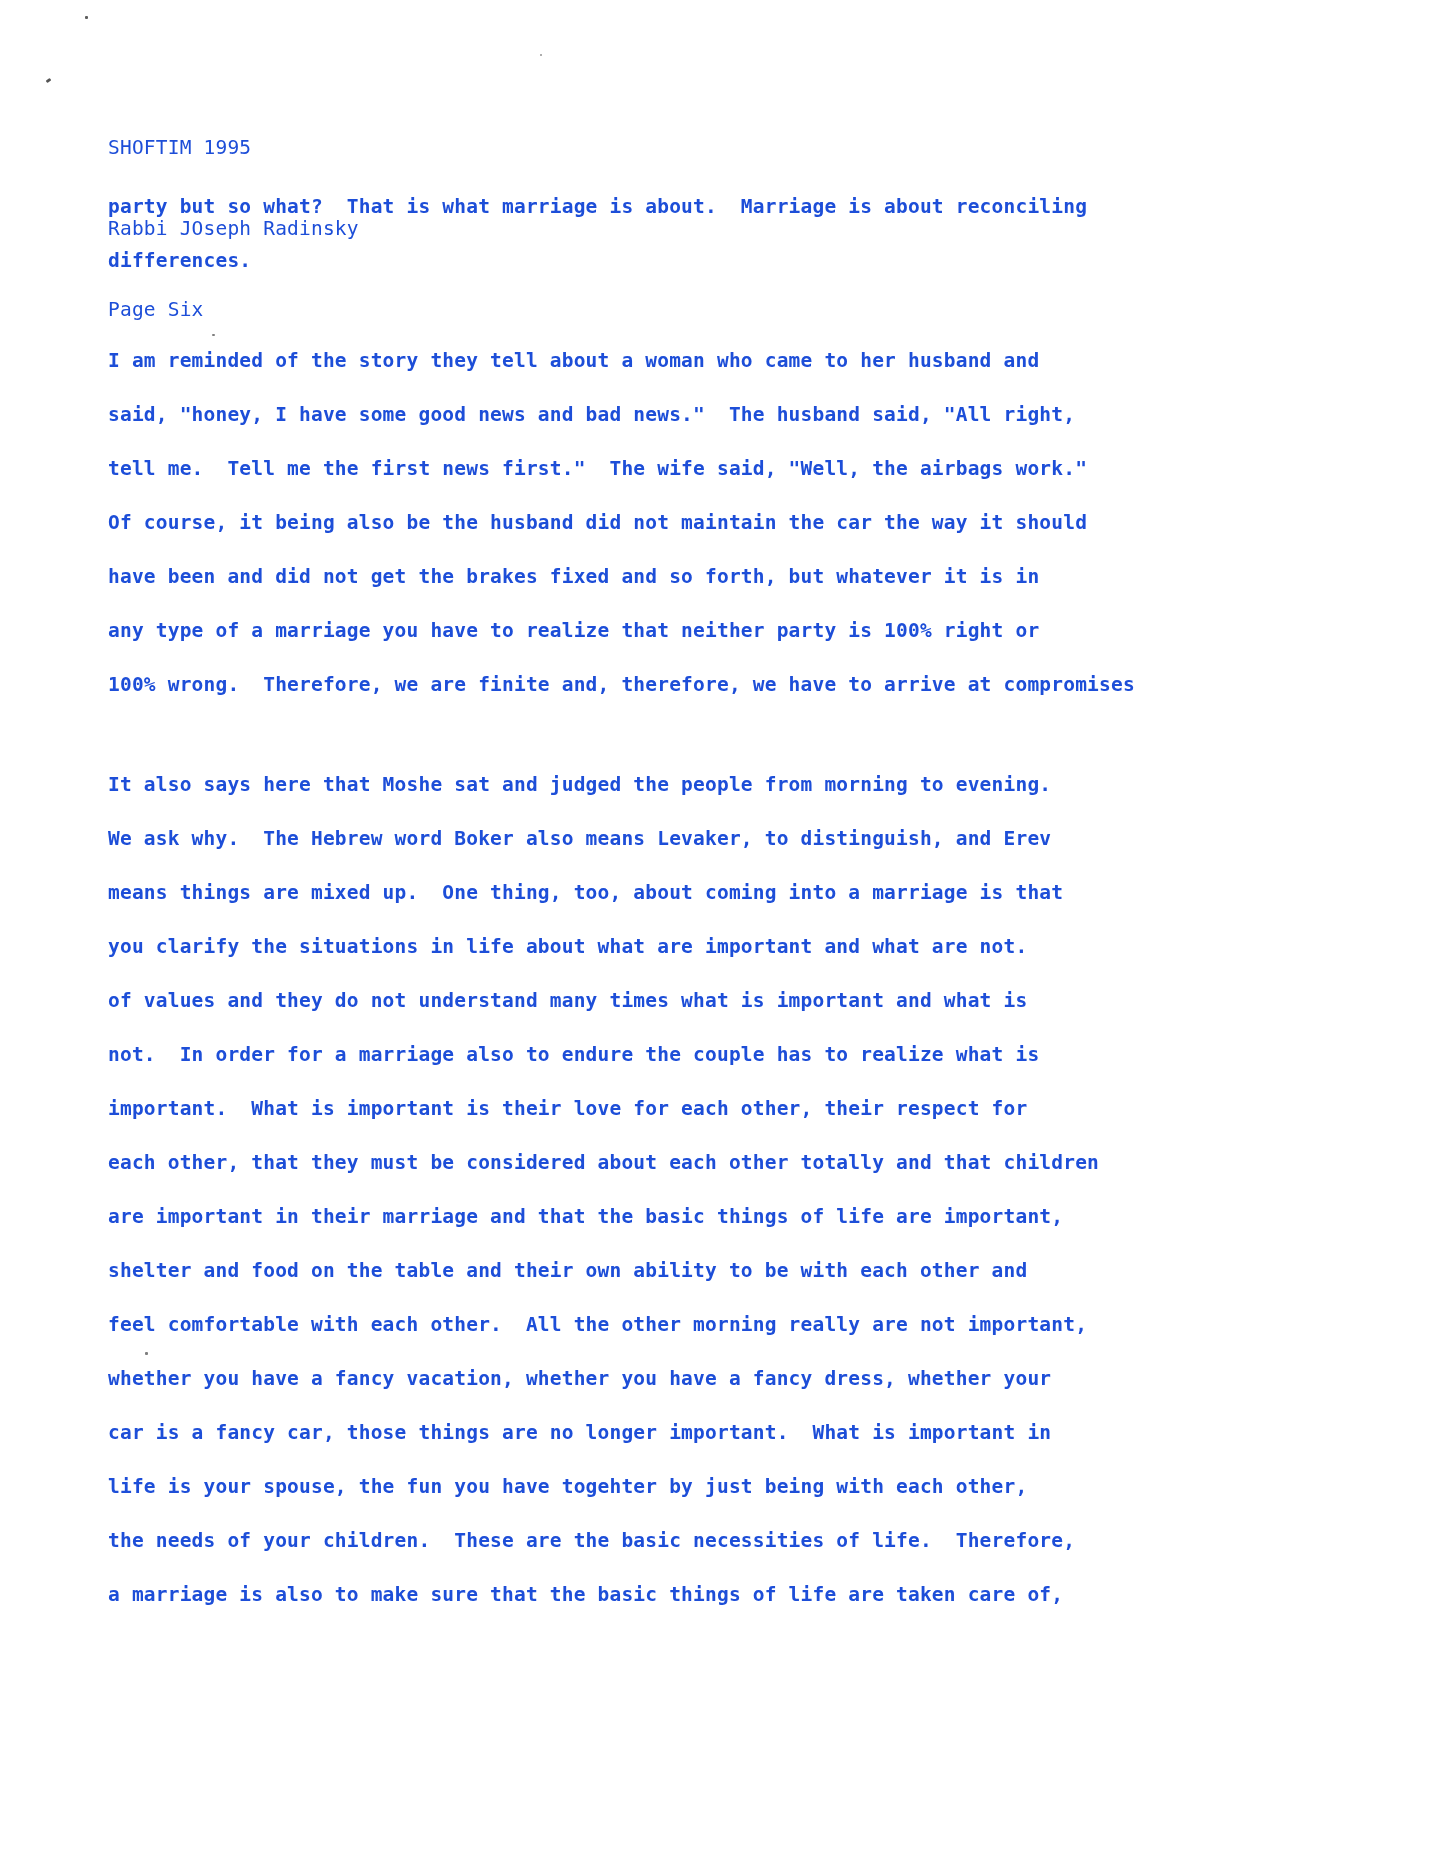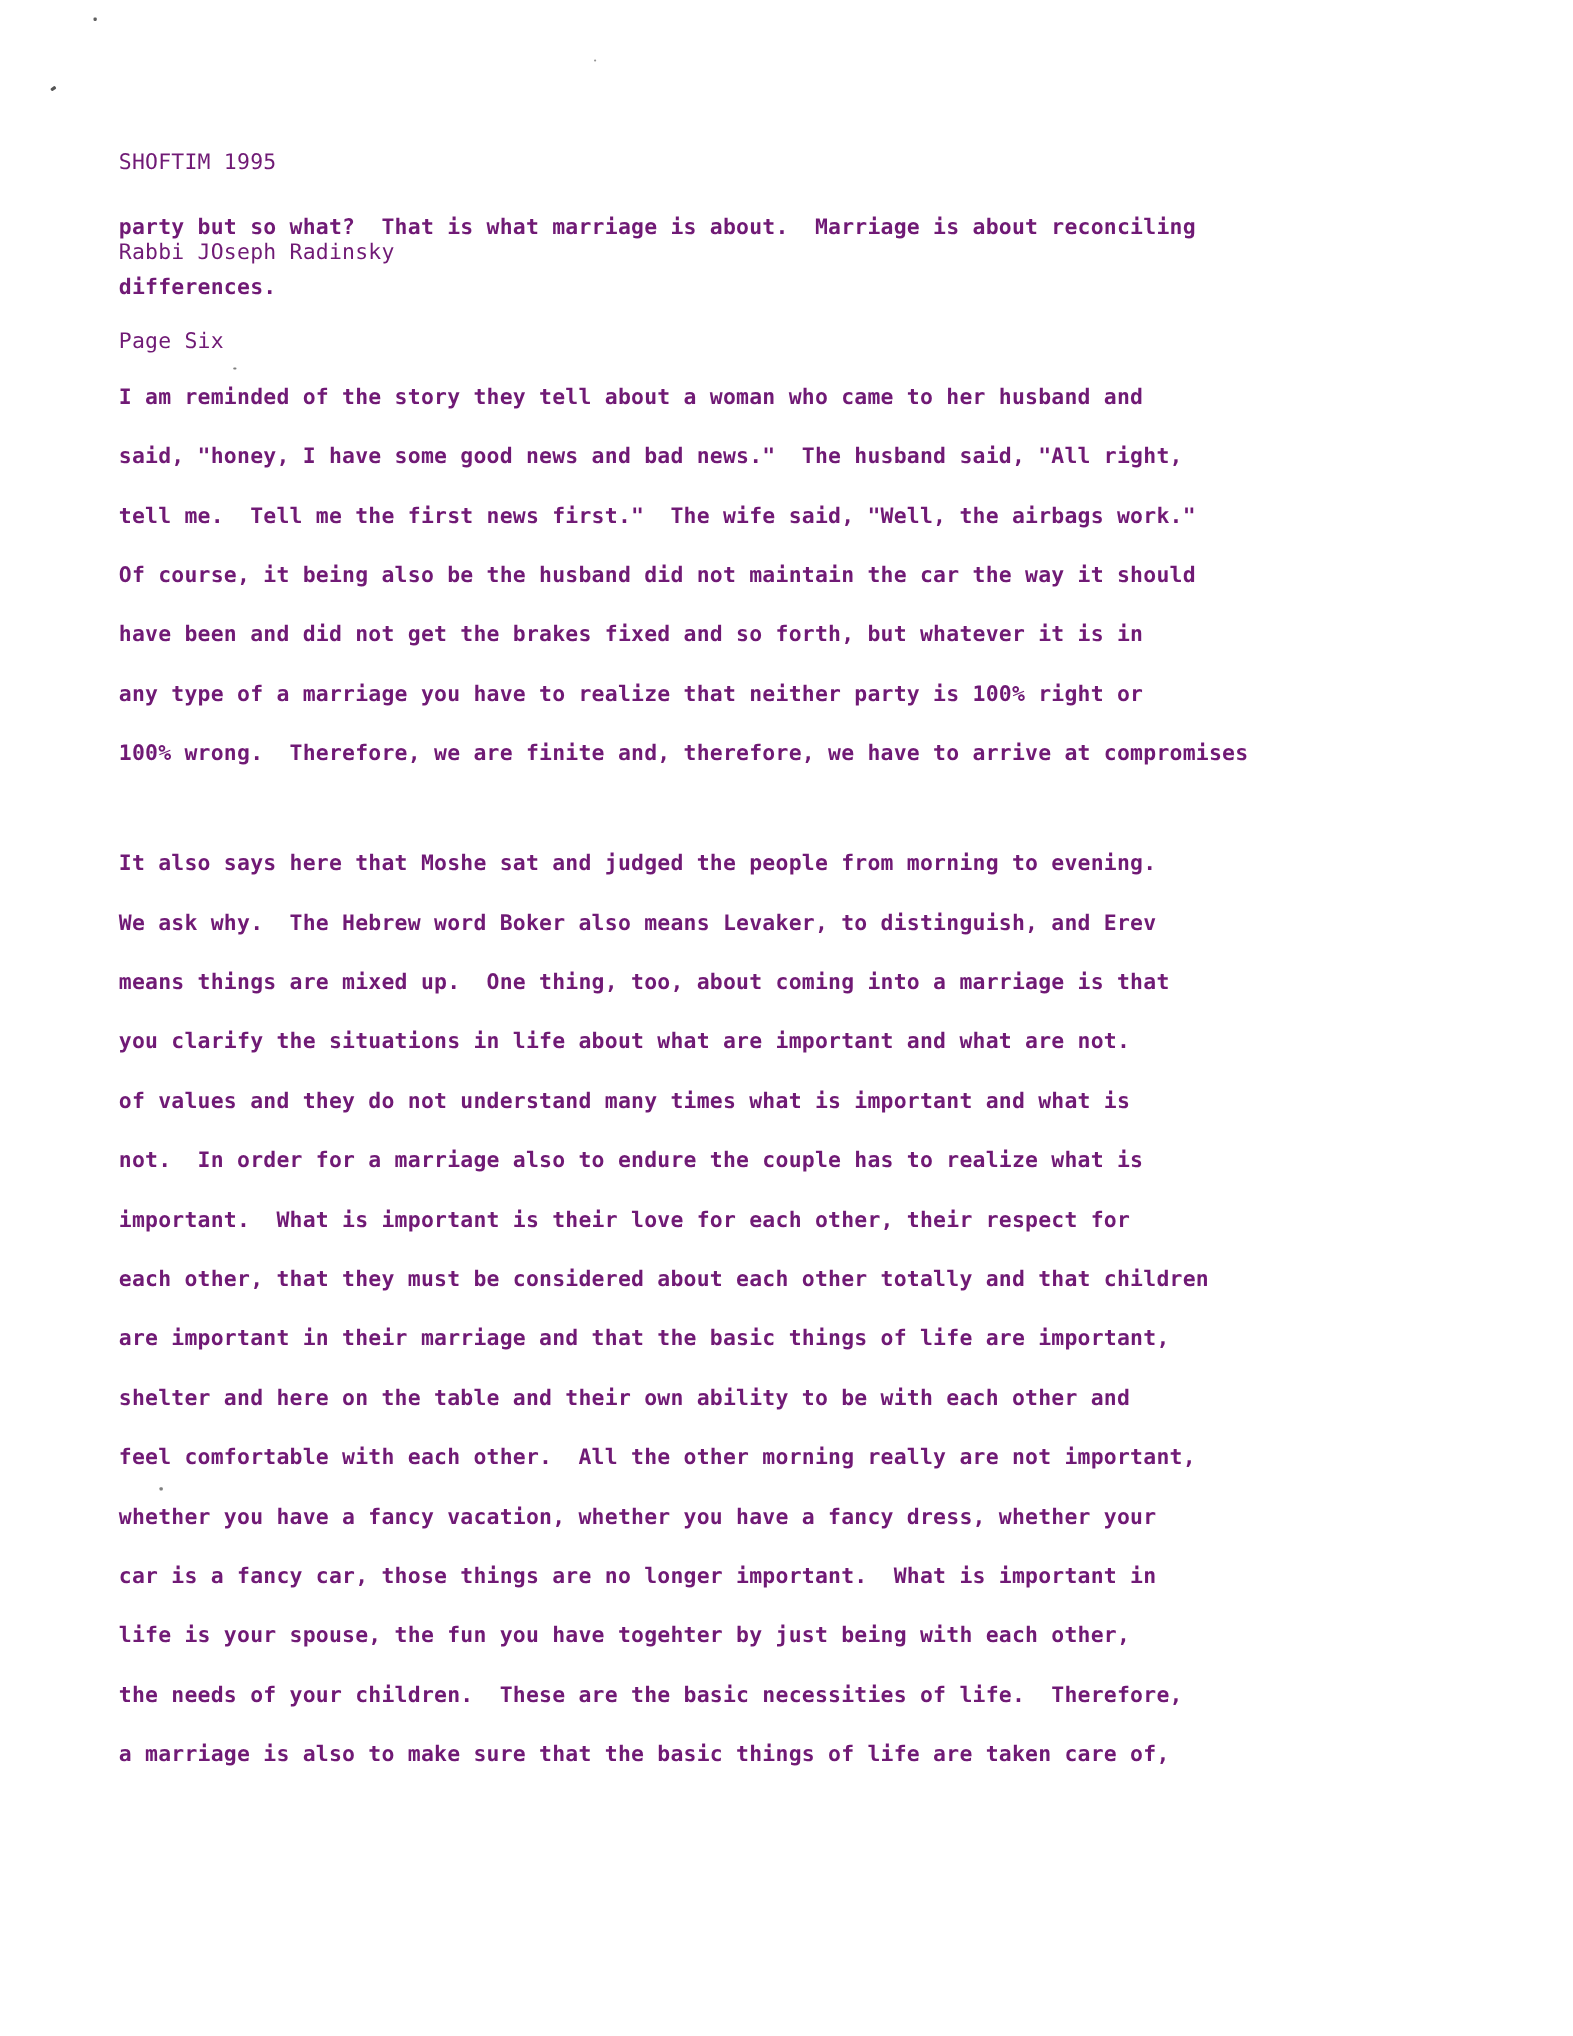--- a/index.html
+++ b/index.html
@@ -7,21 +7,21 @@
     padding: 0;
     background: #ffffff;
   }
   .page {
     position: relative;
     width: 1430px;
     height: 1851px;
     background: #ffffff;
     overflow: hidden;
     font-family: "DejaVu Sans Mono", "Liberation Mono", monospace;
-    color: #701a75;
+    color: #1d4ed8;
   }
   .header {
     position: absolute;
     left: 108px;
     top: 80px;
     font-size: 19.5px;
     line-height: 27px;
     white-space: pre;
     letter-spacing: 0.2px;
   }
@@ -89,21 +89,21 @@
     <div class="para">
       <div class="line">It also says here that Moshe sat and judged the people from morning to evening.</div>
       <div class="line">We ask why.  The Hebrew word Boker also means Levaker, to distinguish, and Erev</div>
       <div class="line">means things are mixed up.  One thing, too, about coming into a marriage is that</div>
       <div class="line">you clarify the situations in life about what are important and what are not.</div>
       <div class="line">of values and they do not understand many times what is important and what is</div>
       <div class="line">not.  In order for a marriage also to endure the couple has to realize what is</div>
       <div class="line">important.  What is important is their love for each other, their respect for</div>
       <div class="line">each other, that they must be considered about each other totally and that children</div>
       <div class="line">are important in their marriage and that the basic things of life are important,</div>
-      <div class="line">shelter and here on the table and their own ability to be with each other and</div>
+      <div class="line">shelter and food on the table and their own ability to be with each other and</div>
       <div class="line">feel comfortable with each other.  All the other morning really are not important,</div>
       <div class="line">whether you have a fancy vacation, whether you have a fancy dress, whether your</div>
       <div class="line">car is a fancy car, those things are no longer important.  What is important in</div>
       <div class="line">life is your spouse, the fun you have togehter by just being with each other,</div>
       <div class="line">the needs of your children.  These are the basic necessities of life.  Therefore,</div>
       <div class="line">a marriage is also to make sure that the basic things of life are taken care of,</div>
     </div>
 
   </div>
 </div>

